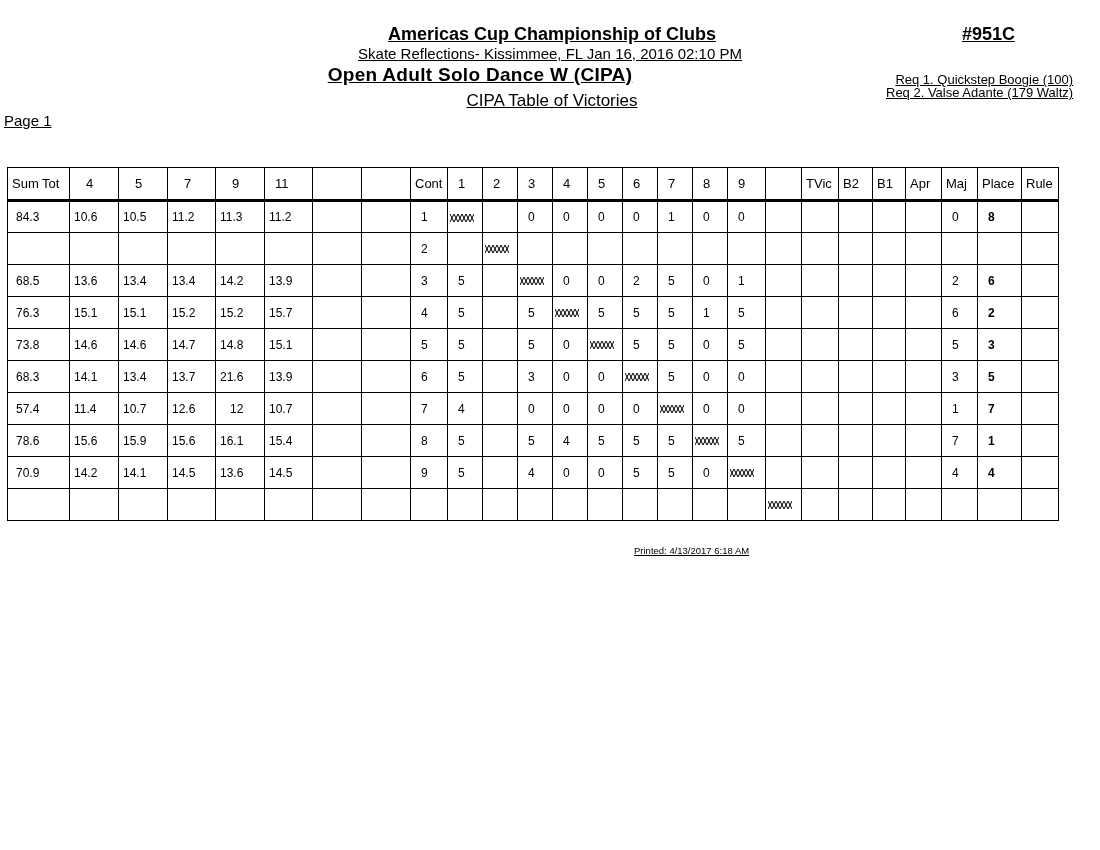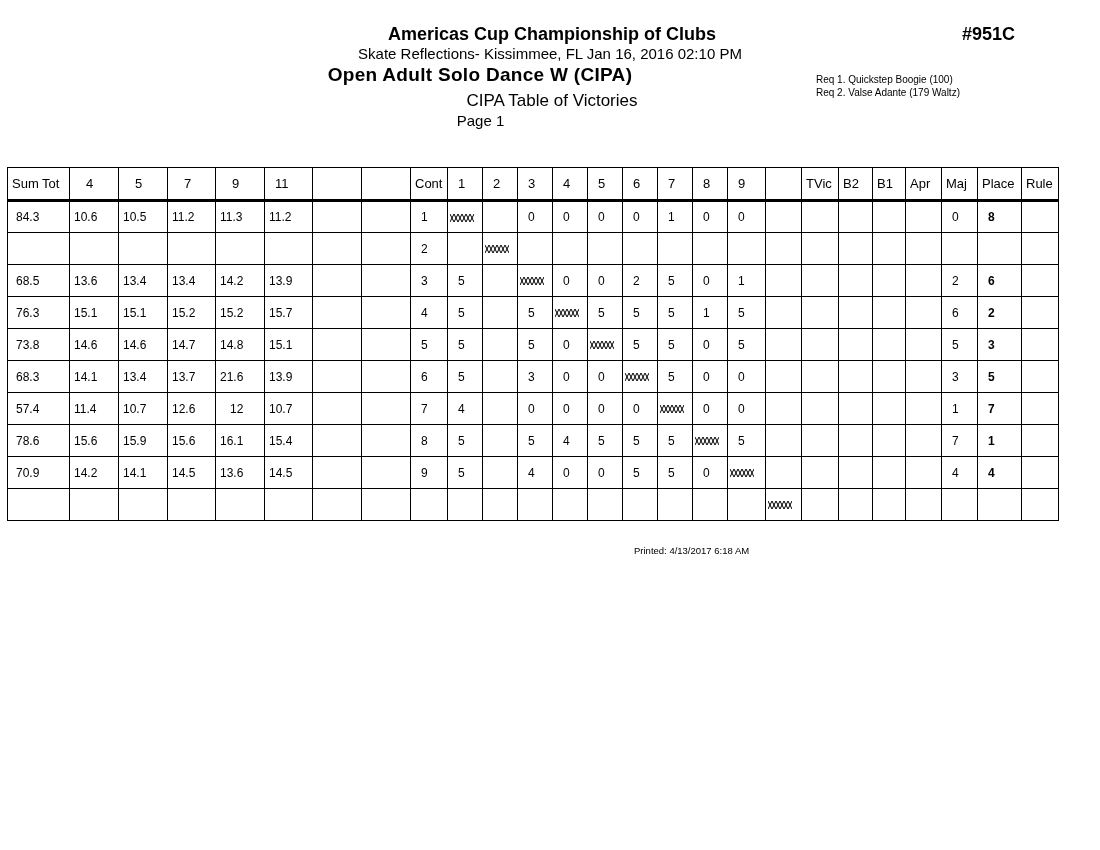--- a/index.html
+++ b/index.html
@@ -1,25 +1,25 @@
 <!DOCTYPE html>
 <html><head>
 <meta charset="utf-8">
 <style>
   html, body { margin:0; padding:0; background:#ffffff; }
   body { width:1100px; height:850px; position:relative; overflow:hidden;
          font-family:"Liberation Sans", sans-serif; color:#000; }
-  .abs { position:absolute; }
+  .abs { position:absolute;text-decoration:underline; }
   .title { top:24px; left:0; width:1100px; text-align:center; font-weight:bold; font-size:18px; padding-left:4px; box-sizing:border-box; }
   .subtitle { top:45px; left:0; width:1100px; text-align:center; font-size:15px; }
   .event { top:64px; left:0; width:956px; text-align:center; font-weight:bold; font-size:19px; letter-spacing:0.3px; padding-left:4px; box-sizing:border-box;}
   .tabletitle { top:91px; left:0; width:1100px; text-align:center; font-size:17px; padding-left:4px; box-sizing:border-box;}
-  .pagenum { top:112px; left:0; width:957px; text-align:center; font-size:15px; padding-left:4px; box-sizing:border-box;}
+  .pagenum { top:112px; left:0; width:957px; text-align:left; font-size:15px; padding-left:4px; box-sizing:border-box;}
   .eventnum { top:24px; left:962px; font-weight:bold; font-size:18px; }
-  .reqs { top:73px; left:816px; font-size:10px; line-height:13px; }
+  .reqs { top:73px; left:886px; font-size:13px; line-height:13px;text-align:right; }
   .printed { top:545px; left:634px; font-size:9.5px; }
 
   table.tov { position:absolute; left:7px; top:167px; border-collapse:collapse; table-layout:fixed; font-size:12px; }
   table.tov td { border:1px solid #000; padding:0 0 0 4px; height:32px; white-space:nowrap; overflow:hidden; box-sizing:border-box; }
   table.tov tr.hdr td { height:33px; font-size:13px; border-bottom:3px solid #000; }
   table.tov td.place { font-weight:bold; padding-left:10px; }
   .xxx { display:inline-block; width:24px; height:10px; vertical-align:middle; }
   .xxx svg { display:block; }
 </style>
 </head>

